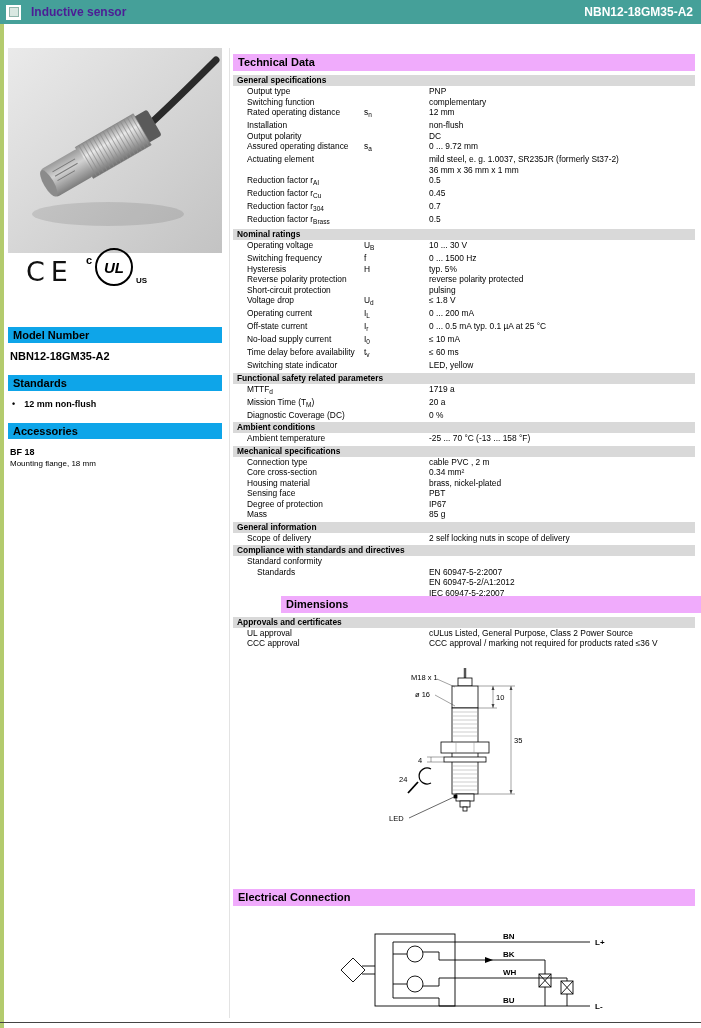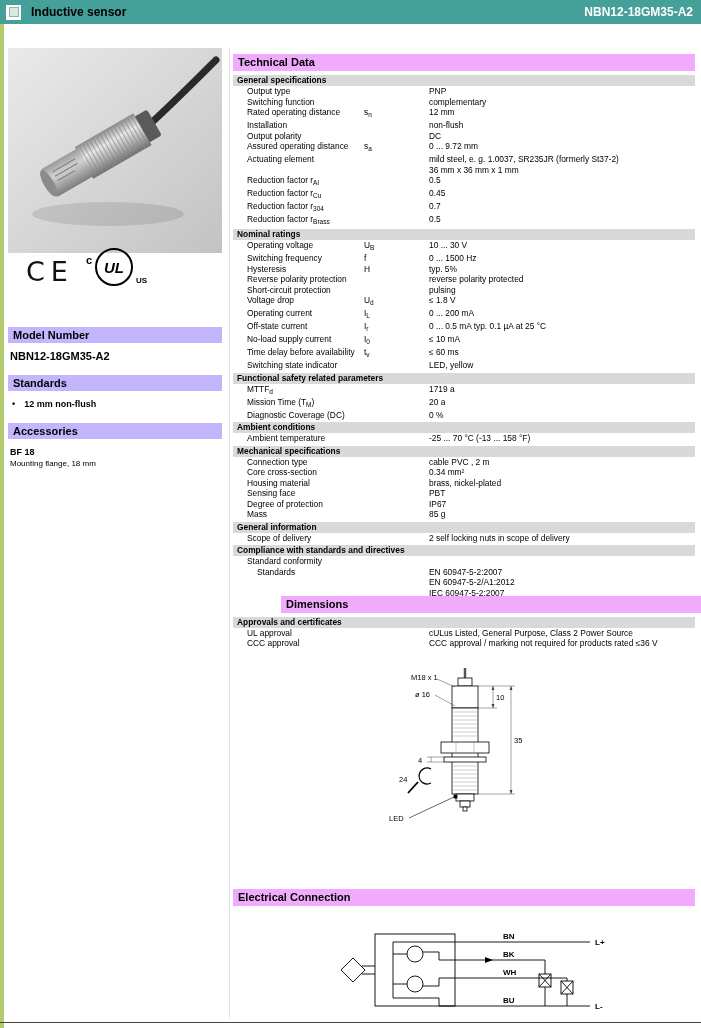--- a/index.html
+++ b/index.html
@@ -5,39 +5,39 @@
   html,body{margin:0;padding:0;background:#fff;}
   .page{position:relative;width:701px;height:1028px;background:#ffffff;
         font-family:"Liberation Sans",sans-serif;color:#000;overflow:hidden;}
 
   
   .topbar{position:absolute;top:0;left:0;width:701px;height:24px;background:#45a099;
           display:flex;align-items:center;}
   .topbar-icon{width:15px;height:15px;background:#fff;margin-left:6px;
                display:flex;align-items:center;justify-content:center;flex:0 0 auto;}
   .topbar-icon-inner{width:8px;height:8px;background:#d9e8e2;border:1px solid #8fb5ab;}
-  .topbar-title{font-size:12px;font-weight:bold;color:#000000;margin-left:10px;}
+  .topbar-title{font-size:12px;font-weight:bold;color:#4c1d95;margin-left:10px;}
   .topbar-model{margin-left:auto;margin-right:8px;font-size:12px;font-weight:bold;color:#fff;}
 
   .left-stripe{position:absolute;left:0;top:24px;width:4px;height:1004px;background:#b3cb6d;}
   .col-divider{position:absolute;left:229px;top:48px;bottom:10px;width:1px;background:#e3e3e3;}
   .bottom-rule{position:absolute;left:0;right:0;bottom:5px;height:1px;background:#444;}
 
   
   .photo{position:absolute;left:8px;top:48px;width:214px;height:205px;}
   .ce-mark{position:absolute;left:26px;top:256px;font-size:27px;letter-spacing:6px;
            font-family:"DejaVu Sans",sans-serif;color:#111;}
   .ul-wrap{position:absolute;left:86px;top:248px;width:60px;height:46px;}
   .ul-c{position:absolute;left:0;top:6px;font-size:11px;font-weight:bold;}
   .ul-circle{position:absolute;left:9px;top:0;width:34px;height:34px;border:2.5px solid #000;
              border-radius:50%;display:flex;align-items:center;justify-content:center;
              font-weight:bold;font-style:italic;font-size:15px;}
   .ul-us{position:absolute;left:50px;top:28px;font-size:8px;font-weight:bold;}
 
-  .side-bar{position:absolute;left:8px;width:214px;height:16px;background:#c4b5fd;
+  .side-bar{position:absolute;left:8px;width:214px;height:16px;background:#0ea5e9;
             font-size:11px;font-weight:bold;line-height:16px;padding-left:5px;
             box-sizing:border-box;color:#000;}
   .bar-model{top:327px;} .bar-features{top:375px;} .bar-accessories{top:423px;}
   .model-value{position:absolute;left:10px;top:350px;font-size:11px;font-weight:bold;}
   .feature-item{position:absolute;left:12px;top:399px;font-size:9px;font-weight:bold;}
   .feature-item .blt{margin-right:9px;}
   .acc-name{position:absolute;left:10px;top:447px;font-size:9px;font-weight:bold;}
   .acc-desc{position:absolute;left:10px;top:459px;font-size:8px;}
 
   

